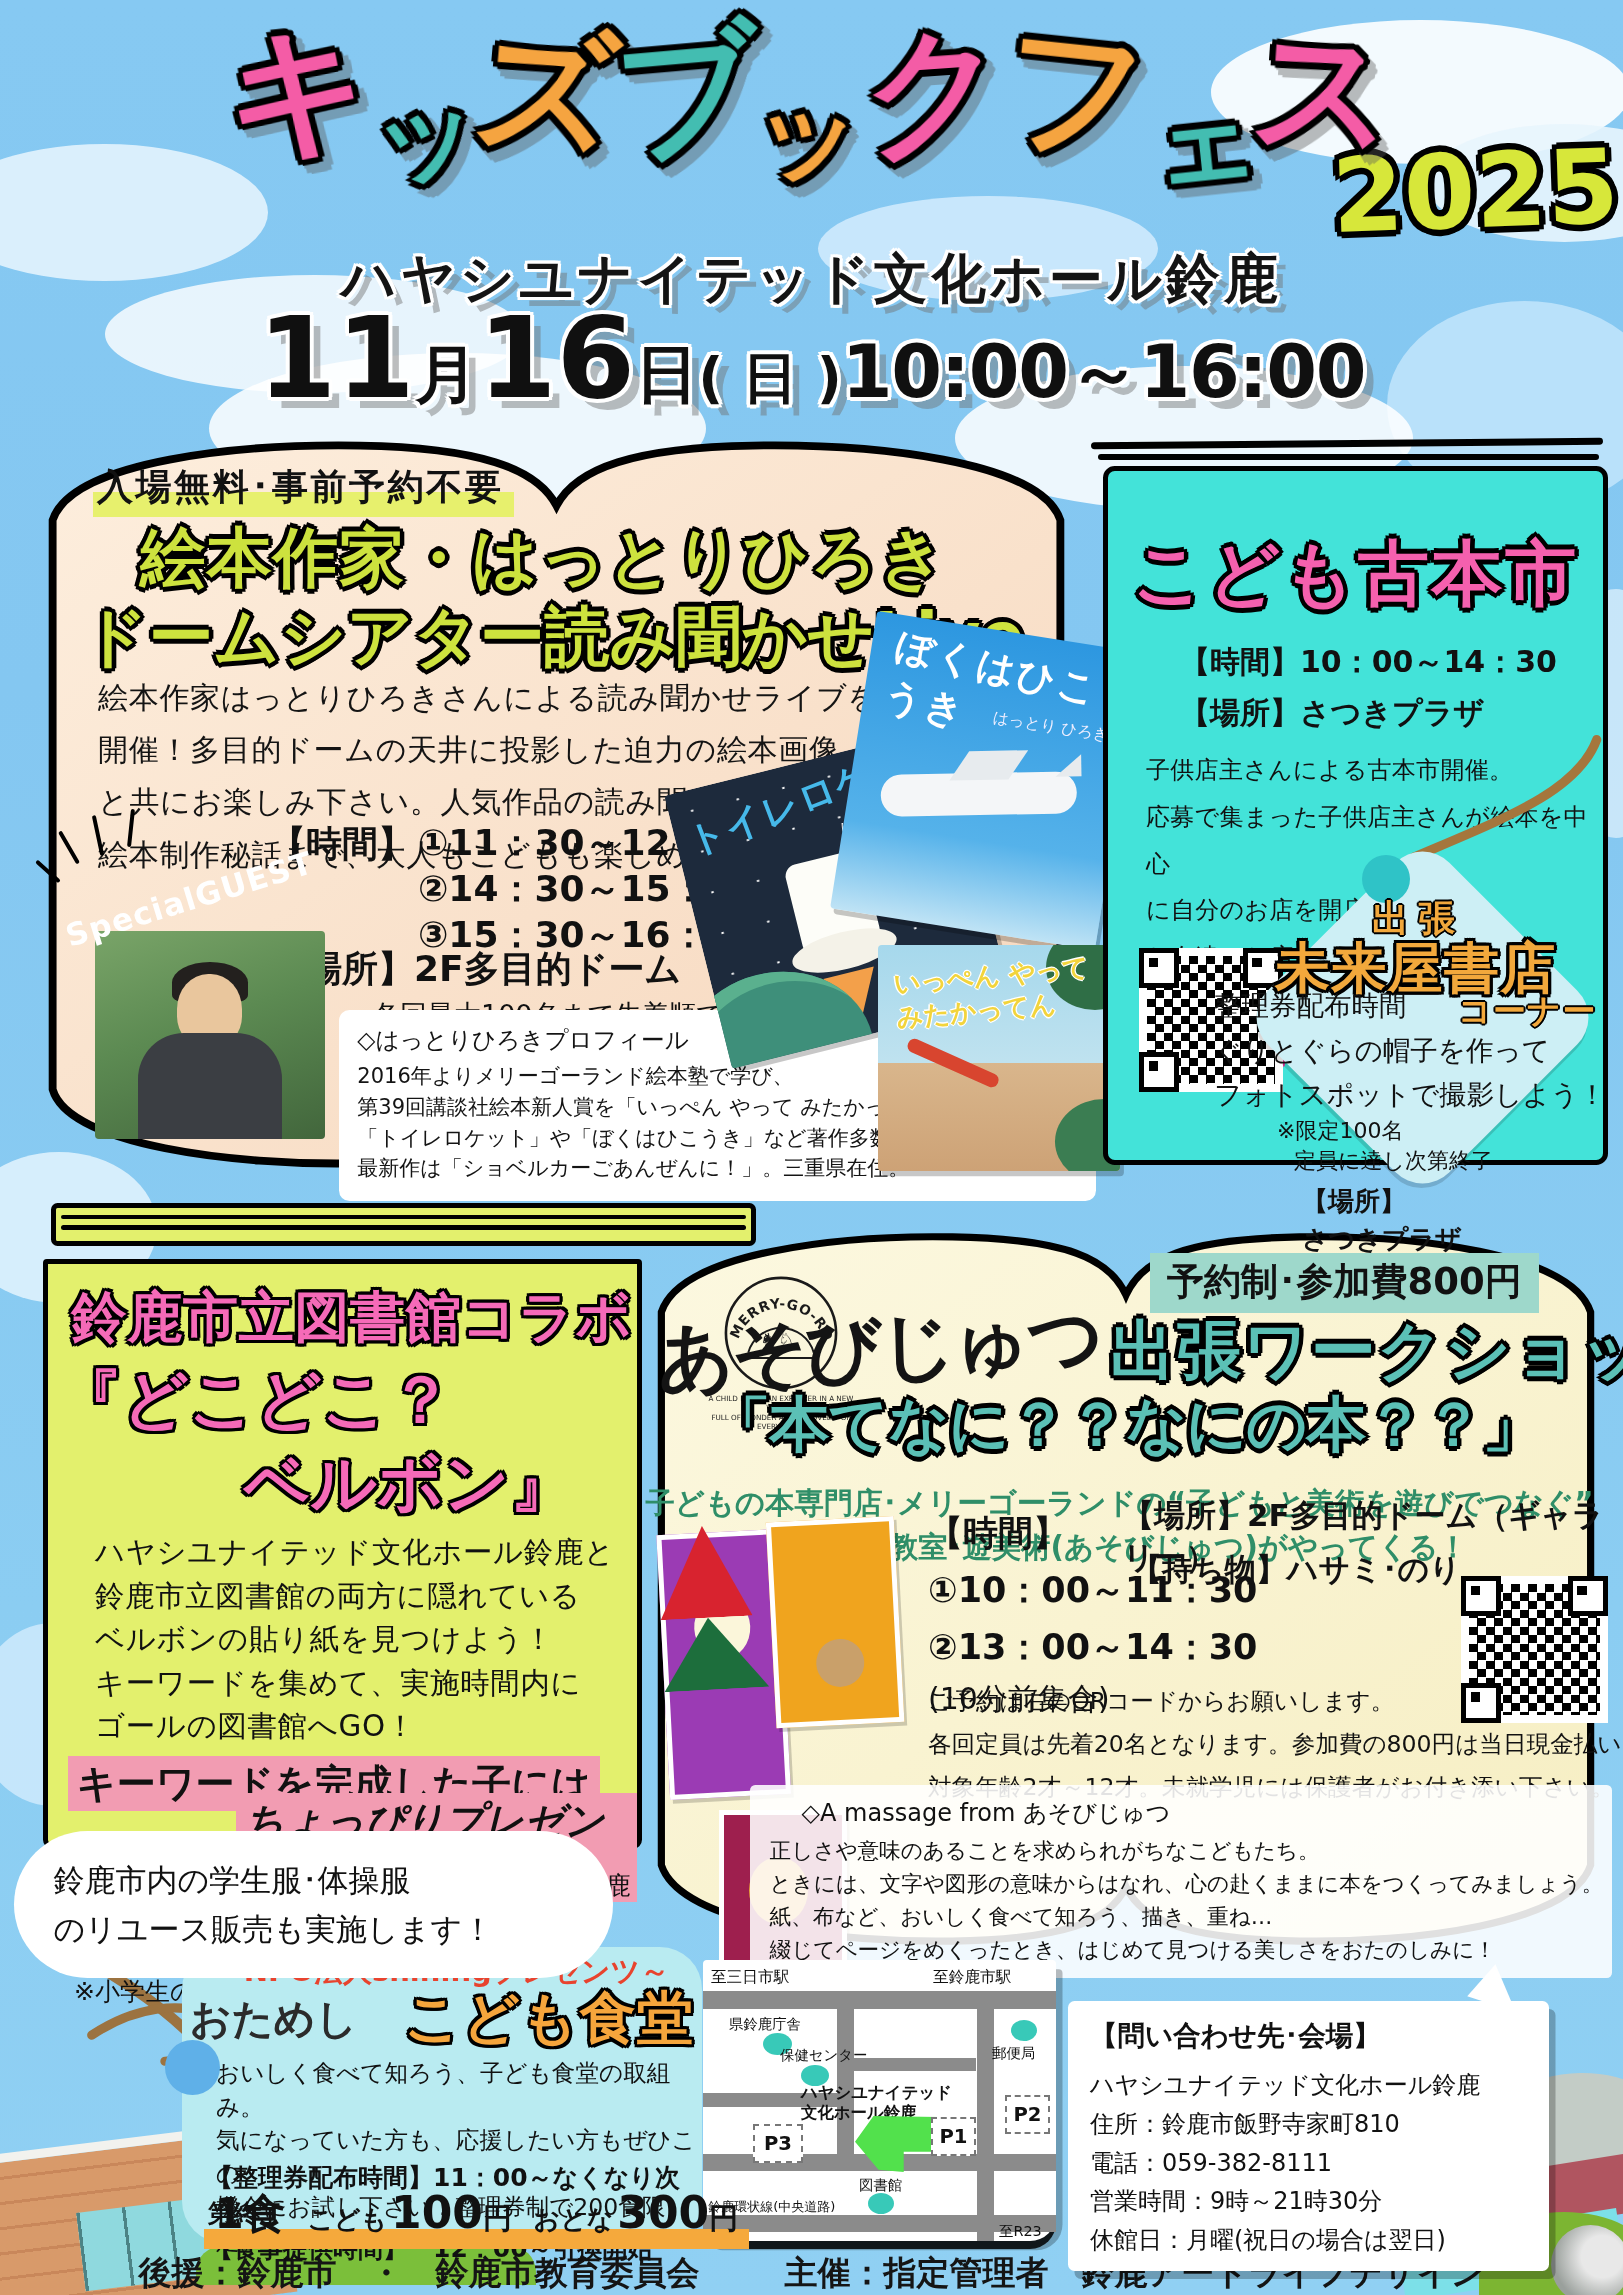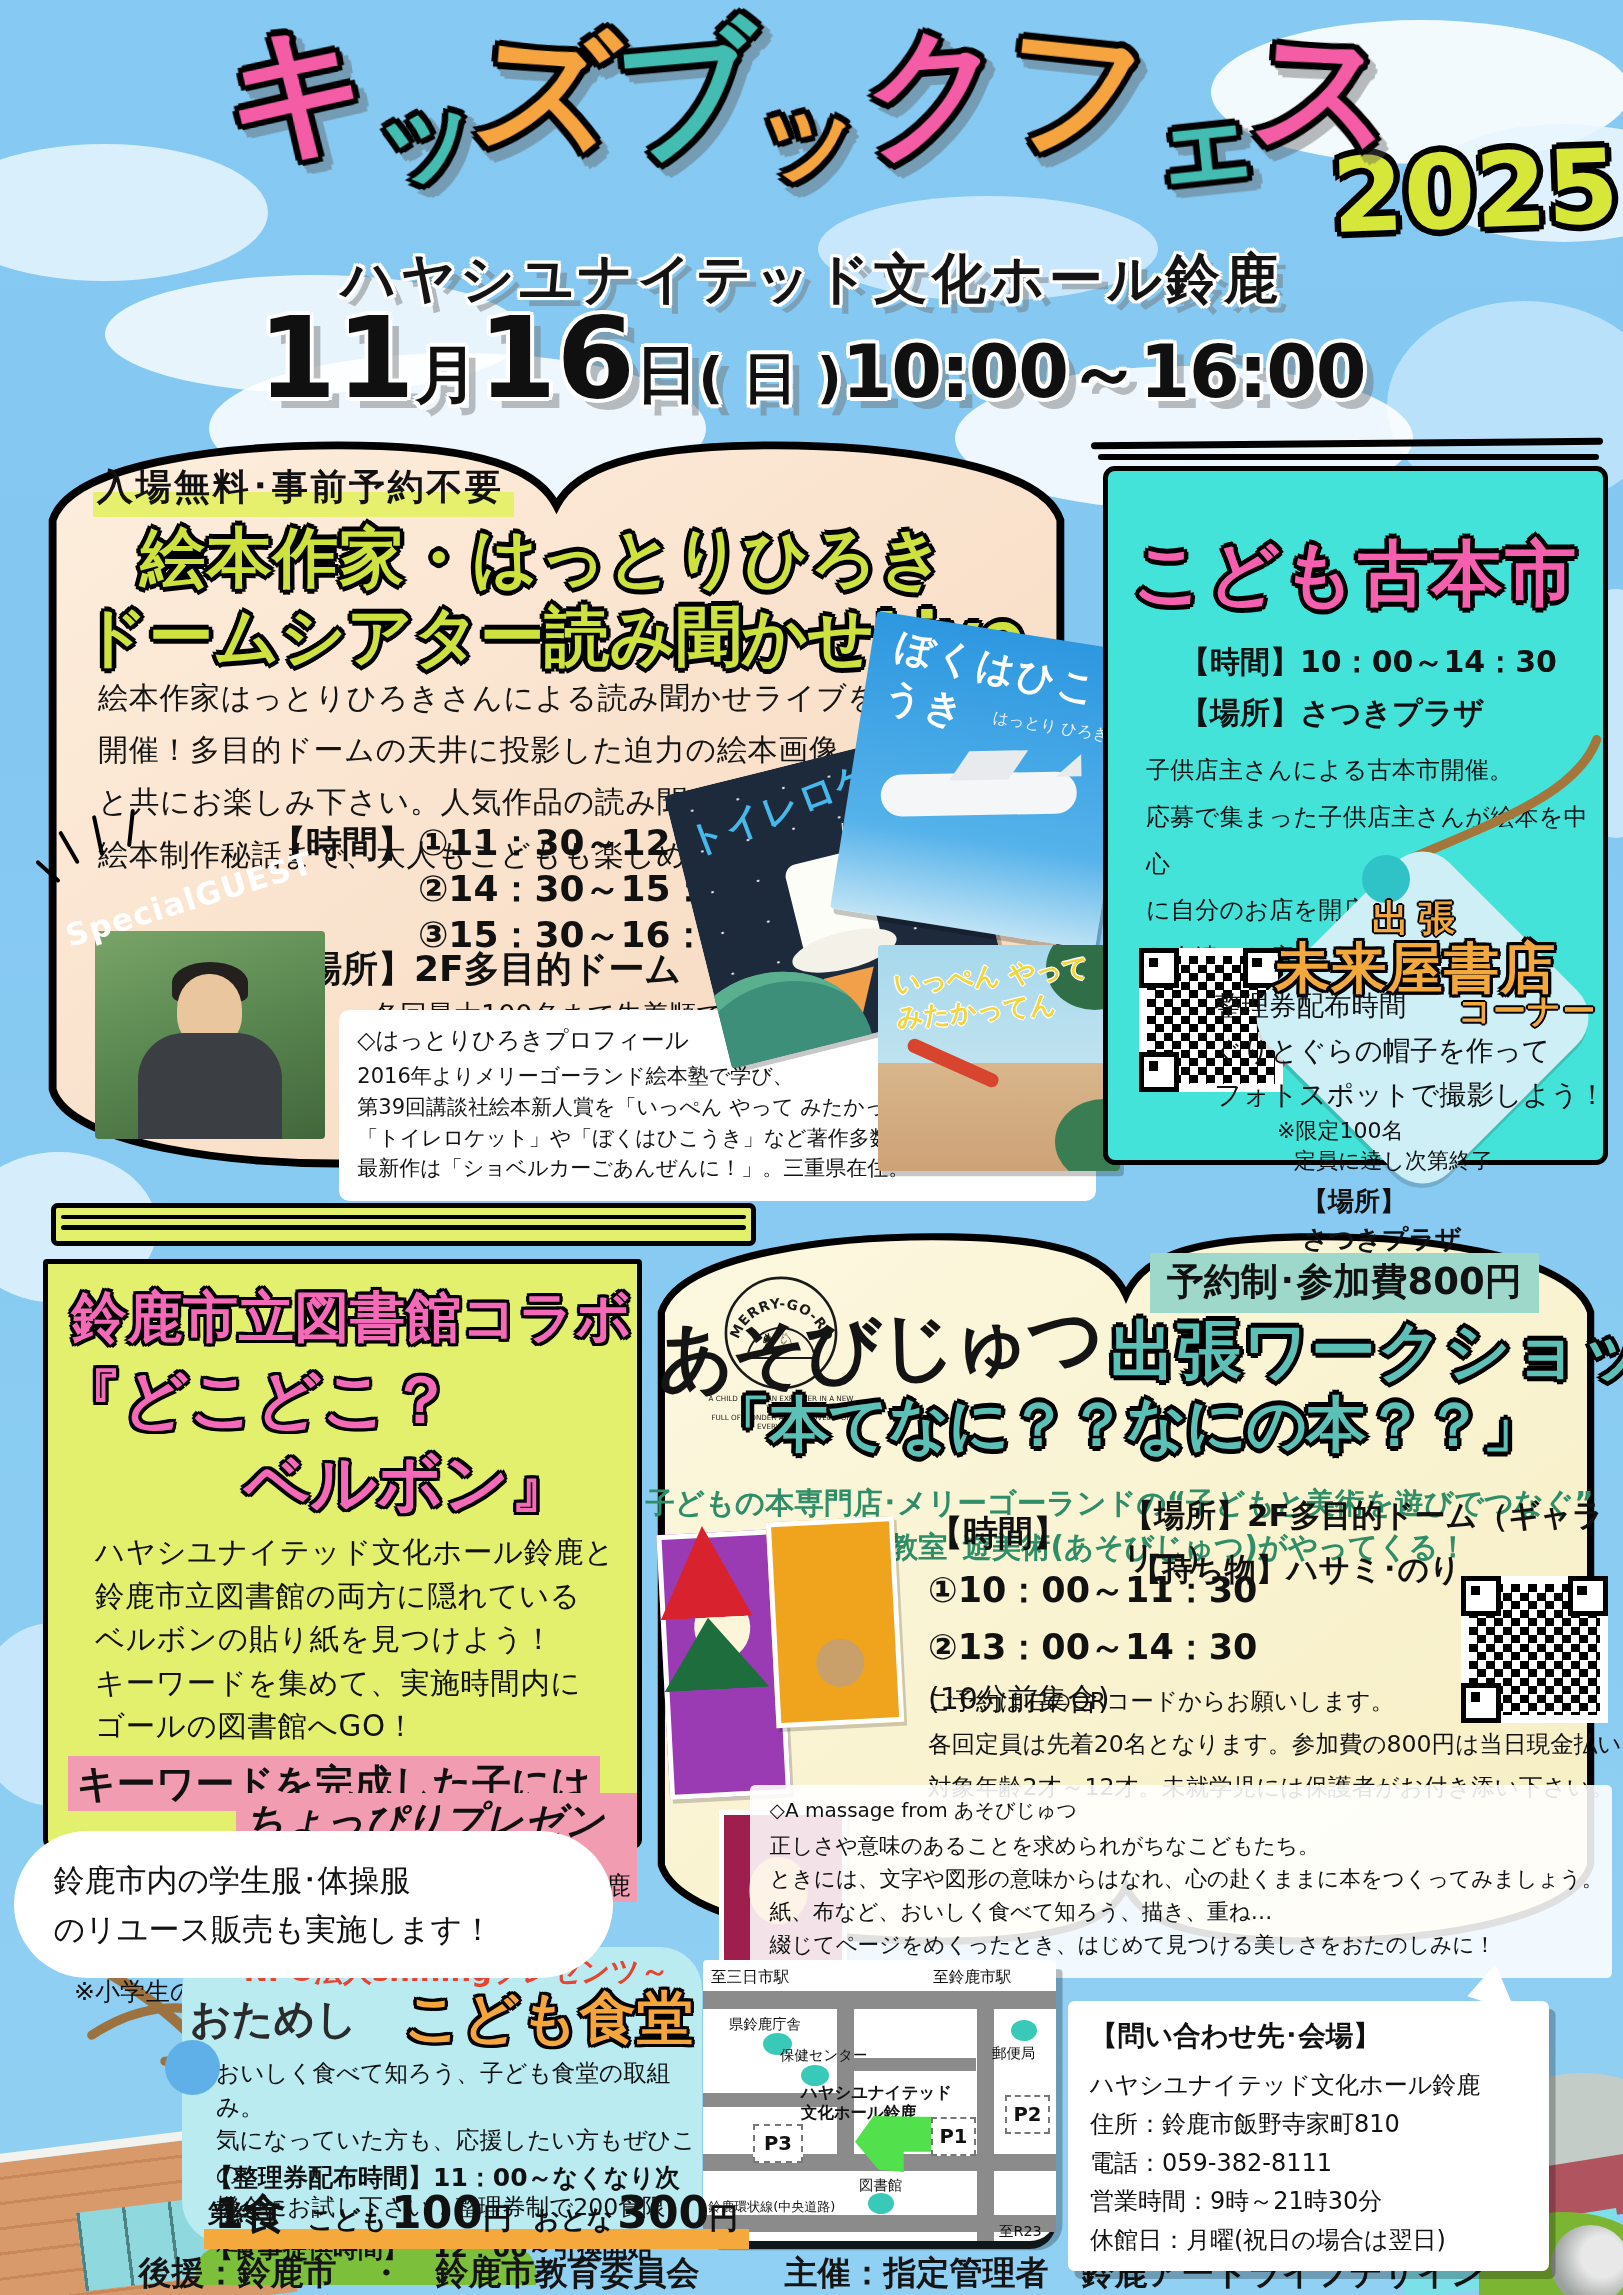--- a/index.html
+++ b/index.html
@@ -141,21 +141,21 @@
   .art2{position:absolute;left:56px;top:288px;width:118px;height:177px;background:#9e1f4e;border:5.2px solid #fff;box-shadow:2.6px 3.9px 0 rgba(0,0,0,.18);}
   .art2 .sun{position:absolute;left:25px;top:42px;width:59px;height:67px;background:#e8a63c;border-radius:50%;}
   .pd-time{position:absolute;left:283px;top:296px;font-size:35px;font-weight:700;color:#111;}
   .pd-slots{position:absolute;left:283px;top:348px;font-size:35px;font-weight:700;color:#111;line-height:1.62;}
   .pd-slots div:nth-child(3){font-size:30px;font-weight:500;}
   .pd-place{position:absolute;left:478px;top:281px;font-size:31px;font-weight:700;color:#111;}
   .pd-items{position:absolute;left:486px;top:335px;font-size:31px;font-weight:700;color:#111;}
   .pd-qr{left:1461px;top:1576px;width:131px;height:131px;z-index:4;}
   .pd-notes{position:absolute;left:283px;top:466px;font-size:23.6px;color:#111;line-height:1.82;white-space:nowrap;}
   .pd-msg{position:absolute;left:105px;top:571px;width:823px;height:169px;background:rgba(255,255,255,.88);border-radius:5.2px;padding:11.8px 19.6px;color:#111;}
-  .pd-msg .mt{font-size:20px;margin-bottom:6.5px;}
+  .pd-msg .mt{font-size:24px;margin-bottom:6.5px;margin-left:32px;}
   .pd-msg .ml{font-size:21.6px;line-height:1.52;white-space:nowrap;}
 
   
   .pe{position:absolute;left:182px;top:1947px;width:520px;height:296px;background:#b9ebf1;border-radius:42px;z-index:4;}
   .pe-npo{position:absolute;top:5.2px;left:0;right:0;text-align:center;font-size:29px;font-weight:900;color:#e8432e;}
   .pe-title{position:absolute;top:34px;left:0;right:0;text-align:center;white-space:nowrap;}
   .pe-title .p1{font-size:41px;font-weight:900;color:#141414;vertical-align:3.9px;}
   .pe-title .p2{font-size:56px;font-weight:900;color:#f5a53c;letter-spacing:1.3px;margin-left:43px;}
   .pe-body{position:absolute;left:34px;top:110px;font-size:23.6px;line-height:1.42;color:#111;}
   .pe-details{position:absolute;left:26px;top:213px;font-size:25px;font-weight:700;color:#111;line-height:1.42;}

